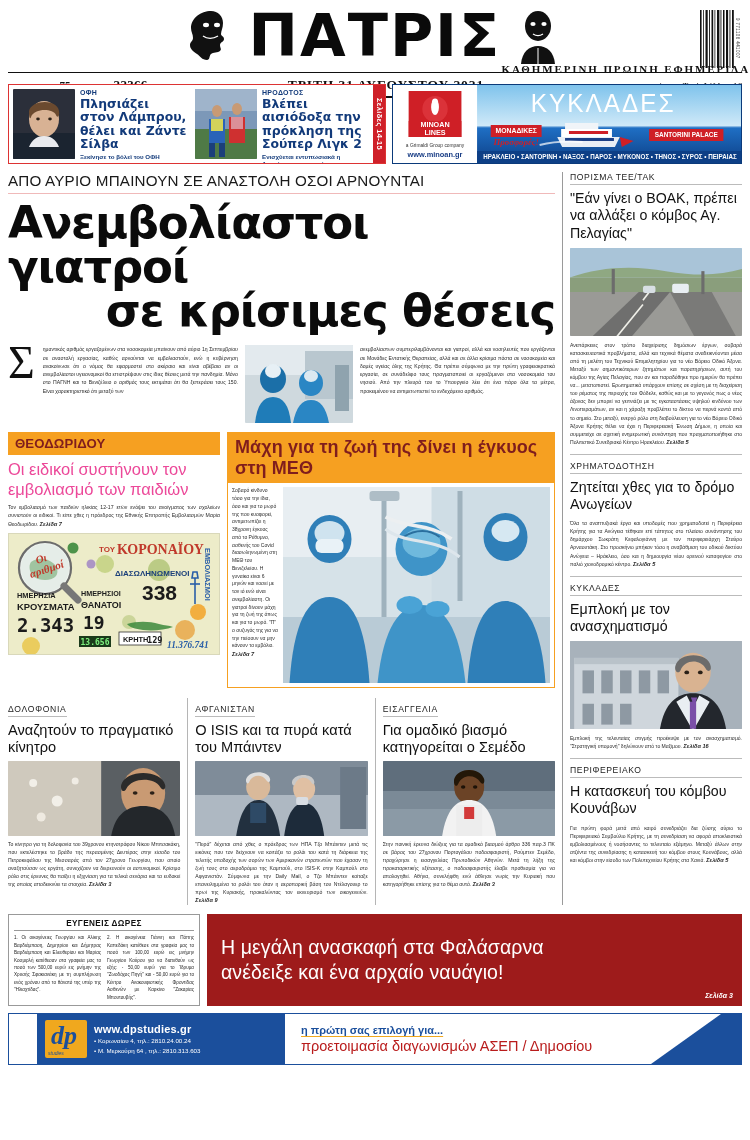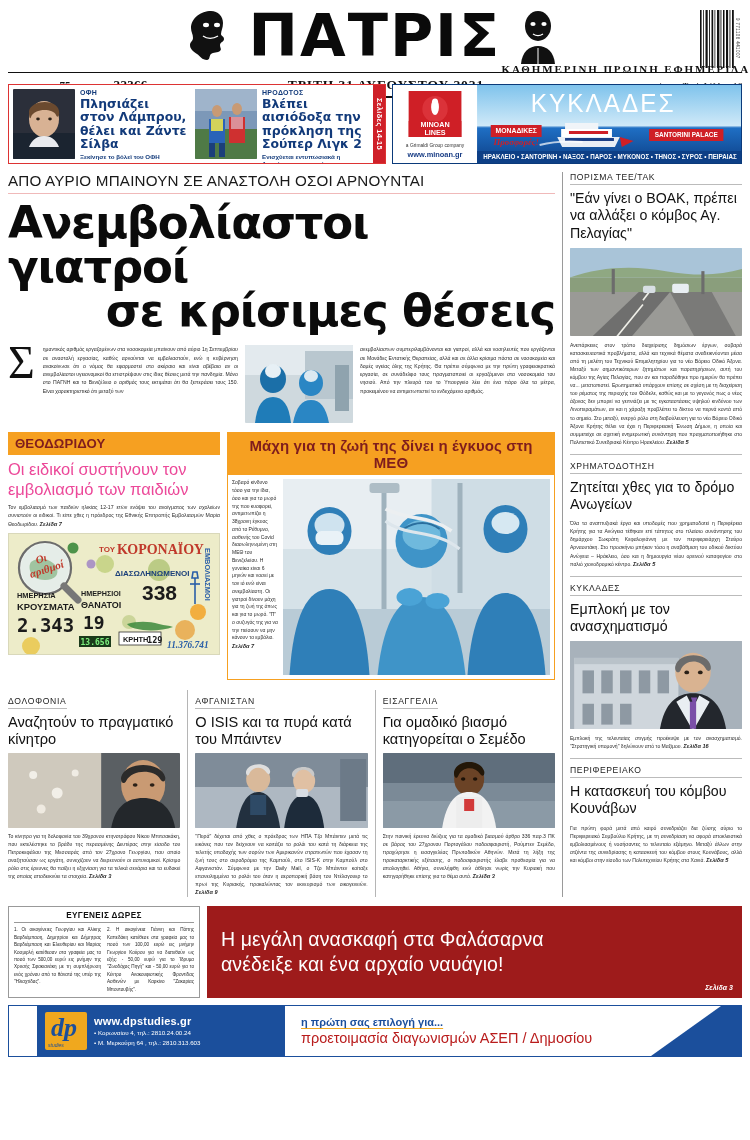--- a/index.html
+++ b/index.html
@@ -84,21 +84,21 @@
   .sigma{
     font-family:"Liberation Serif", serif;font-size:46px;line-height:.8;font-weight:normal;
     flex:0 0 auto;color:#111;
   }
   .lead-cols{display:flex;gap:7px;flex:1;min-width:0;}
   .lead-col{flex:1;min-width:0;font-size:5.1px;line-height:1.62;text-align:justify;color:#262626;}
   .lead-pic{flex:0 0 108px;height:78px;overflow:hidden;border-radius:1px;}
 
   
   .band{background:#f6a021;color:#7f1d1d;font-weight:bold;padding:4px 7px;font-size:13.2px;letter-spacing:.1px;}
-  .band.small{font-size:15px;text-align:center;}
+  .band.small{font-size:18px;}
   .twocol{display:flex;gap:7px;margin-top:9px;}
   .mod-left{flex:0 0 212px;min-width:0;}
   .mod-right{flex:1;min-width:0;}
   .mod-head{
     font-size:16.5px;line-height:1.17;color:#ec4899;margin:5px 0 4px;
   }
   .mod-body{font-size:5.2px;line-height:1.6;color:#2a2a2a;text-align:justify;}
   .pageref{font-weight:bold;font-style:italic;font-size:5.6px;white-space:nowrap;}
 
   

